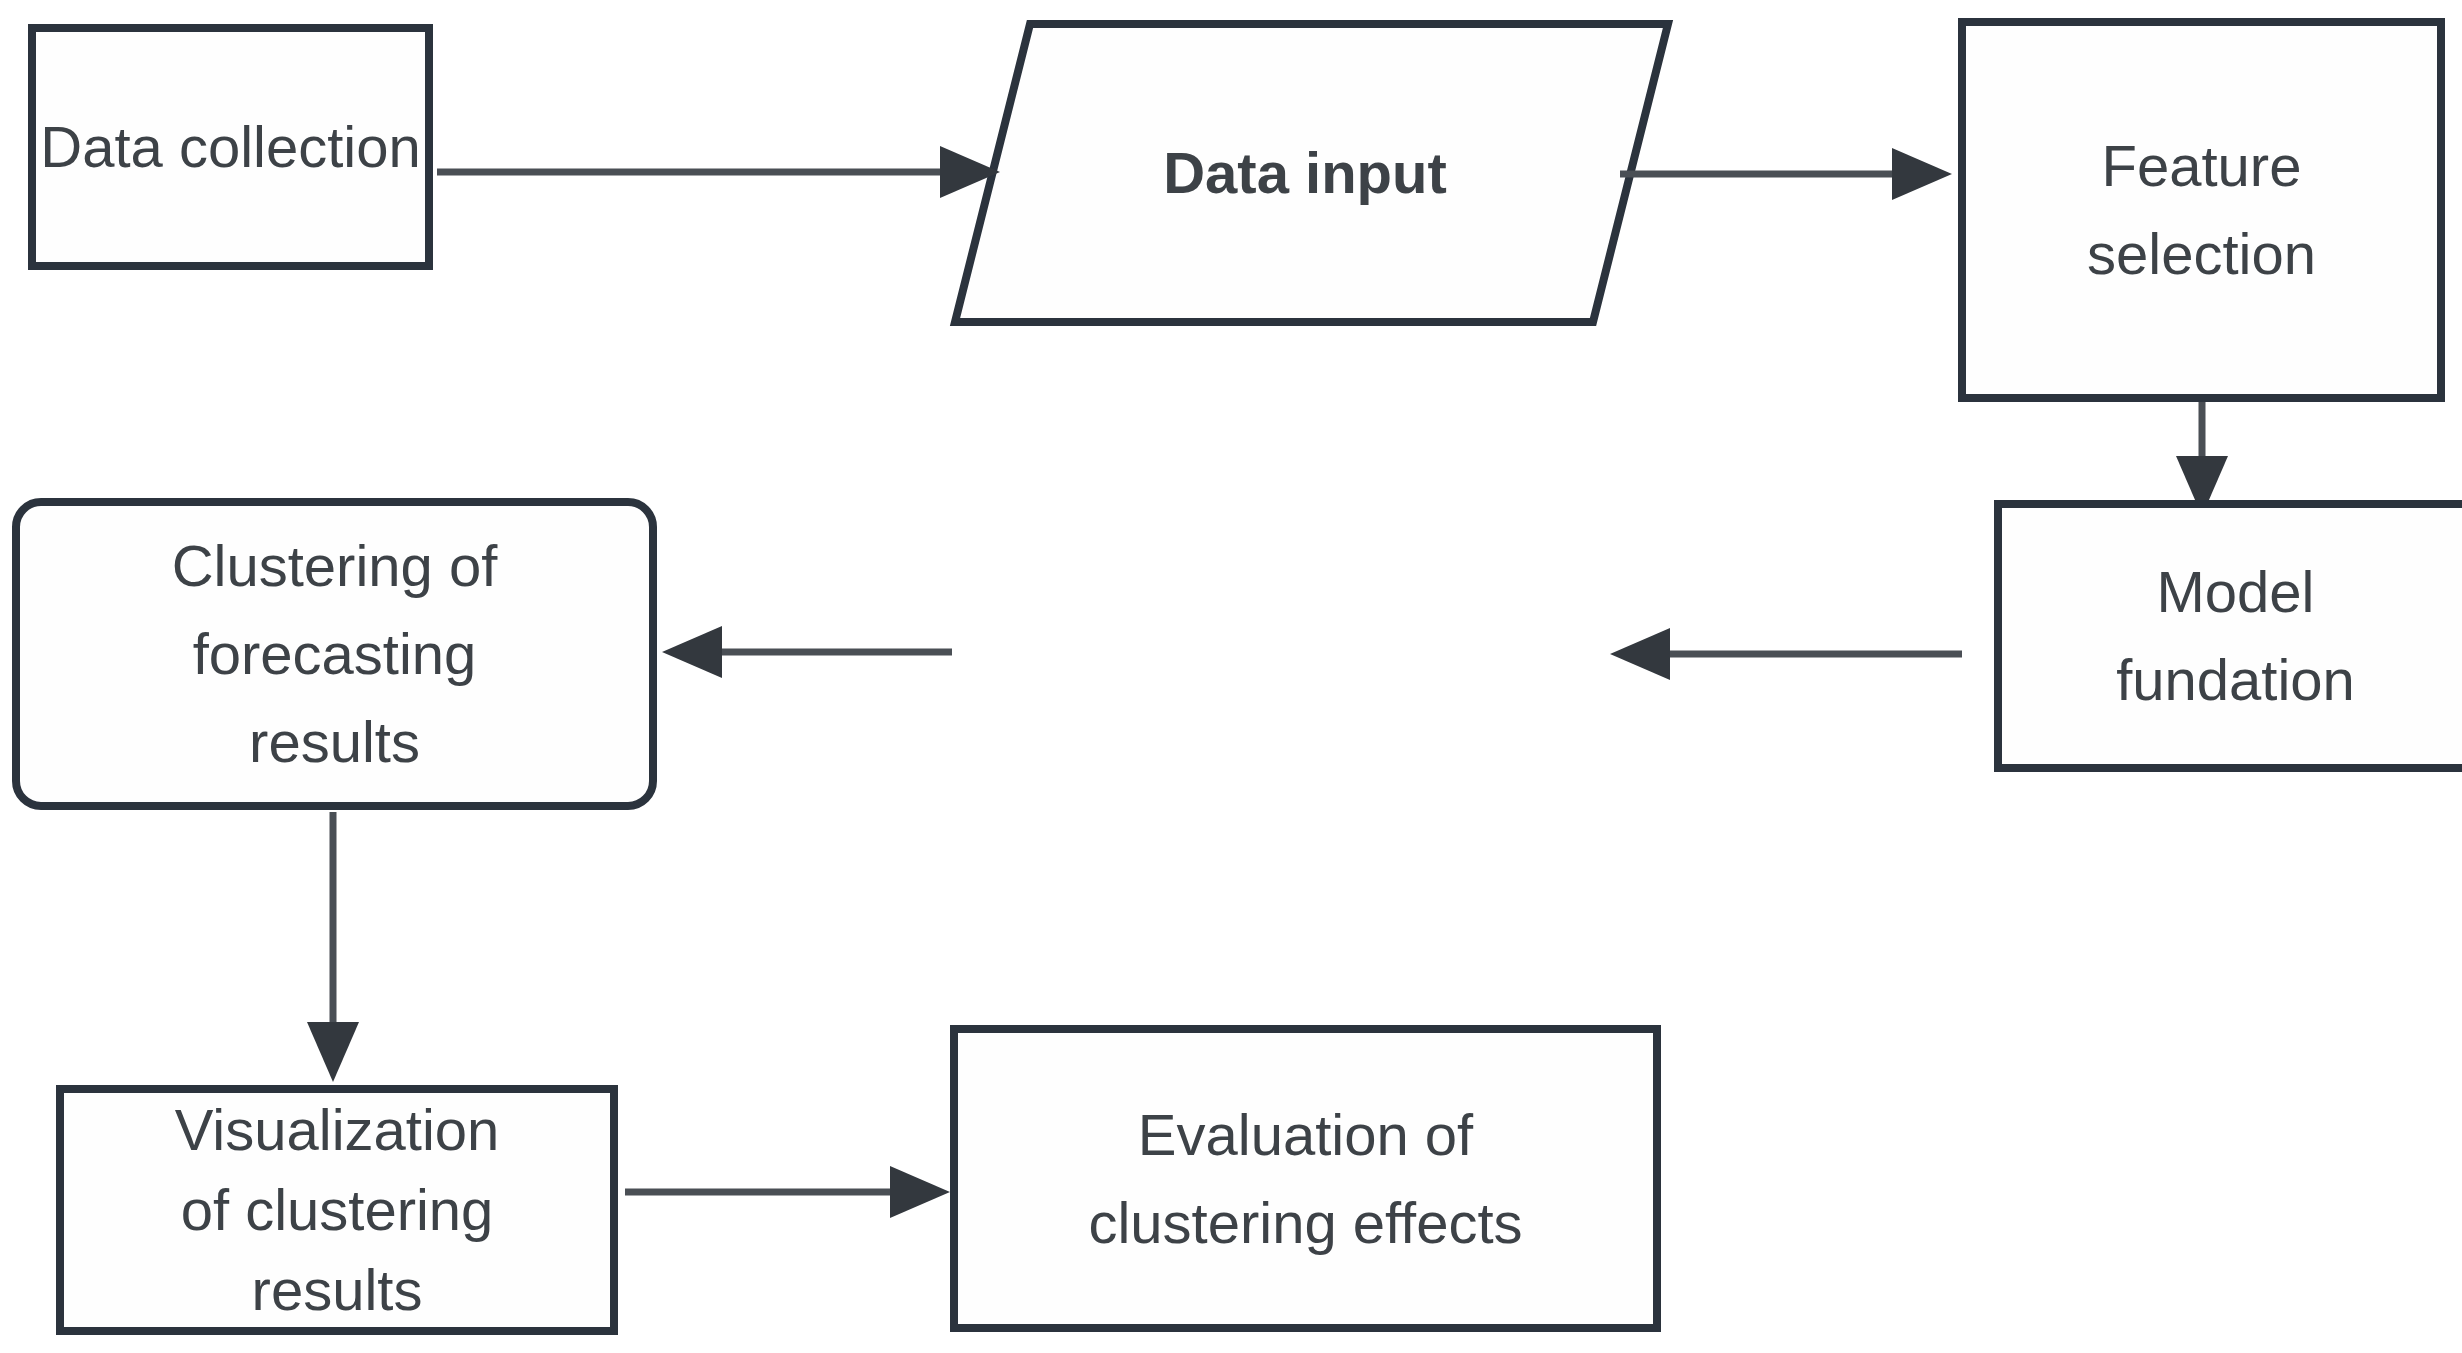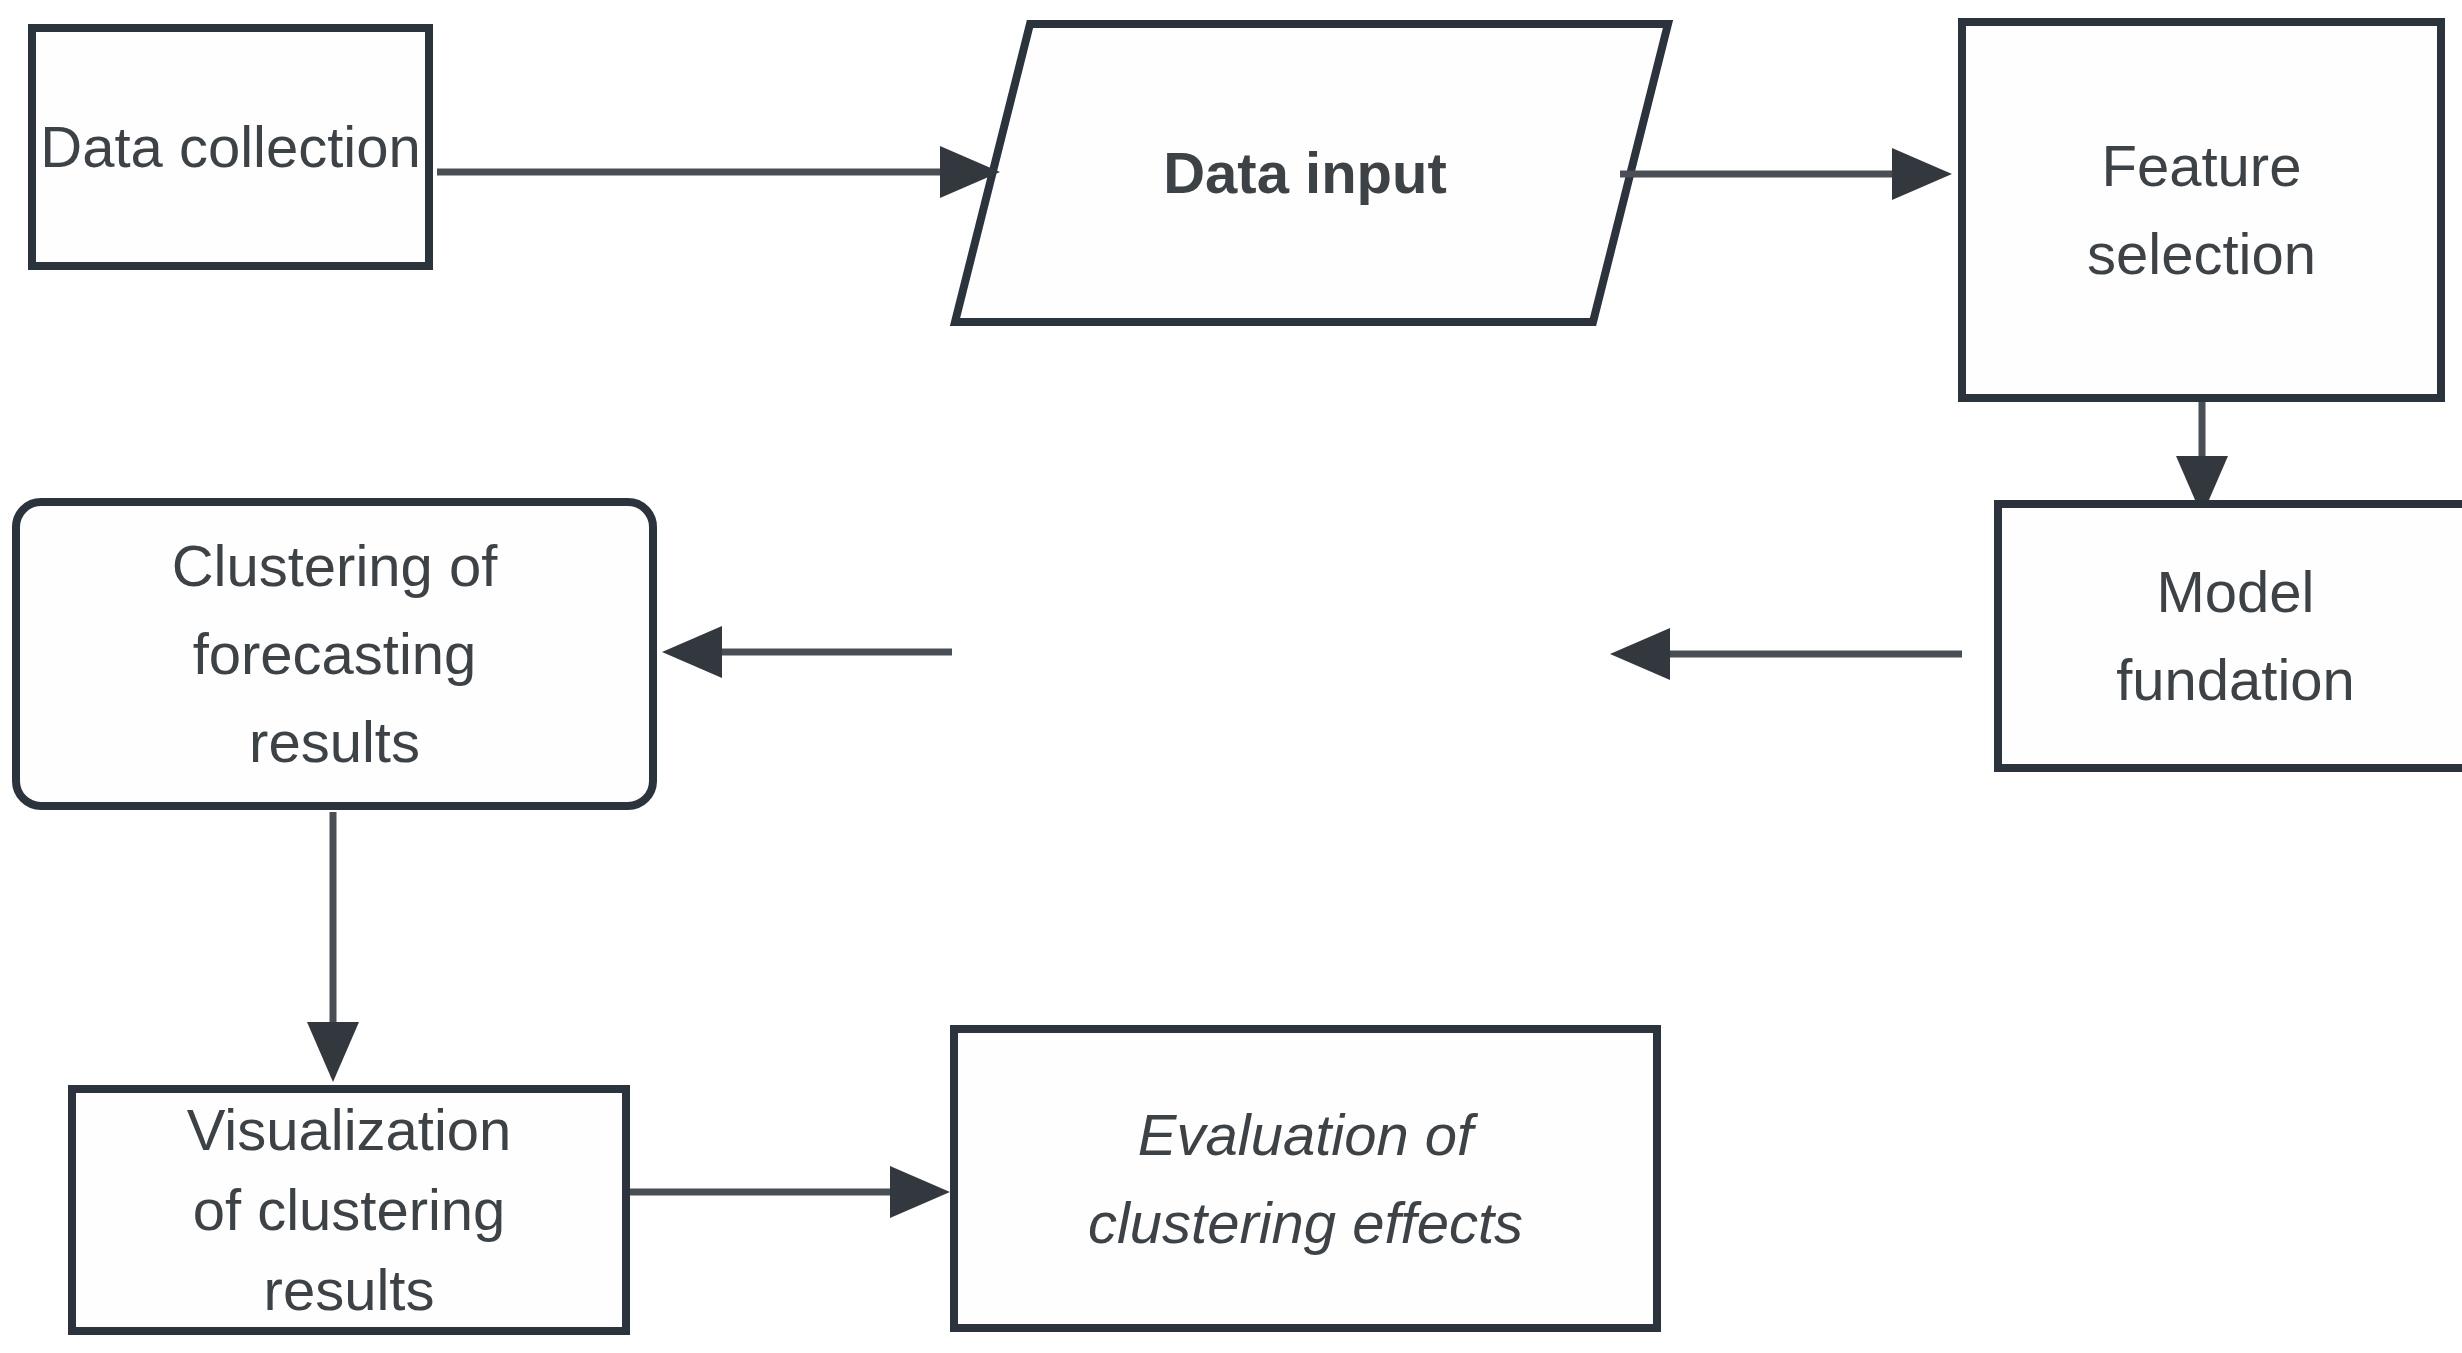--- a/index.html
+++ b/index.html
@@ -118,28 +118,28 @@
 
 
   <div class="node" style="left:12px; top:498px; width:645px; height:312px;border-radius:29px;">
     <div class="label">
       <span>Clustering of</span><br>
       <span>forecasting</span><br>
       <span>results</span>
     </div>
   </div>
 
-  <div class="node" style="left:68px; top:1085px; width:562px; height:250px;">
+  <div class="node" style="left:56px; top:1085px; width:562px; height:250px;">
     <div class="label" style="line-height:80px;">
       <span>Visualization</span><br>
       <span>of clustering</span><br>
       <span>results</span>
     </div>
   </div>
 
-  <div class="node" style="left:950px; top:1025px; width:711px; height:307px;font-style:italic;">
+  <div class="node" style="left:950px; top:1025px; width:711px; height:307px;">
     <div class="label">
       <span>Evaluation of</span><br>
       <span>clustering effects</span>
     </div>
   </div>
 
 </div>
 
 </body></html>

